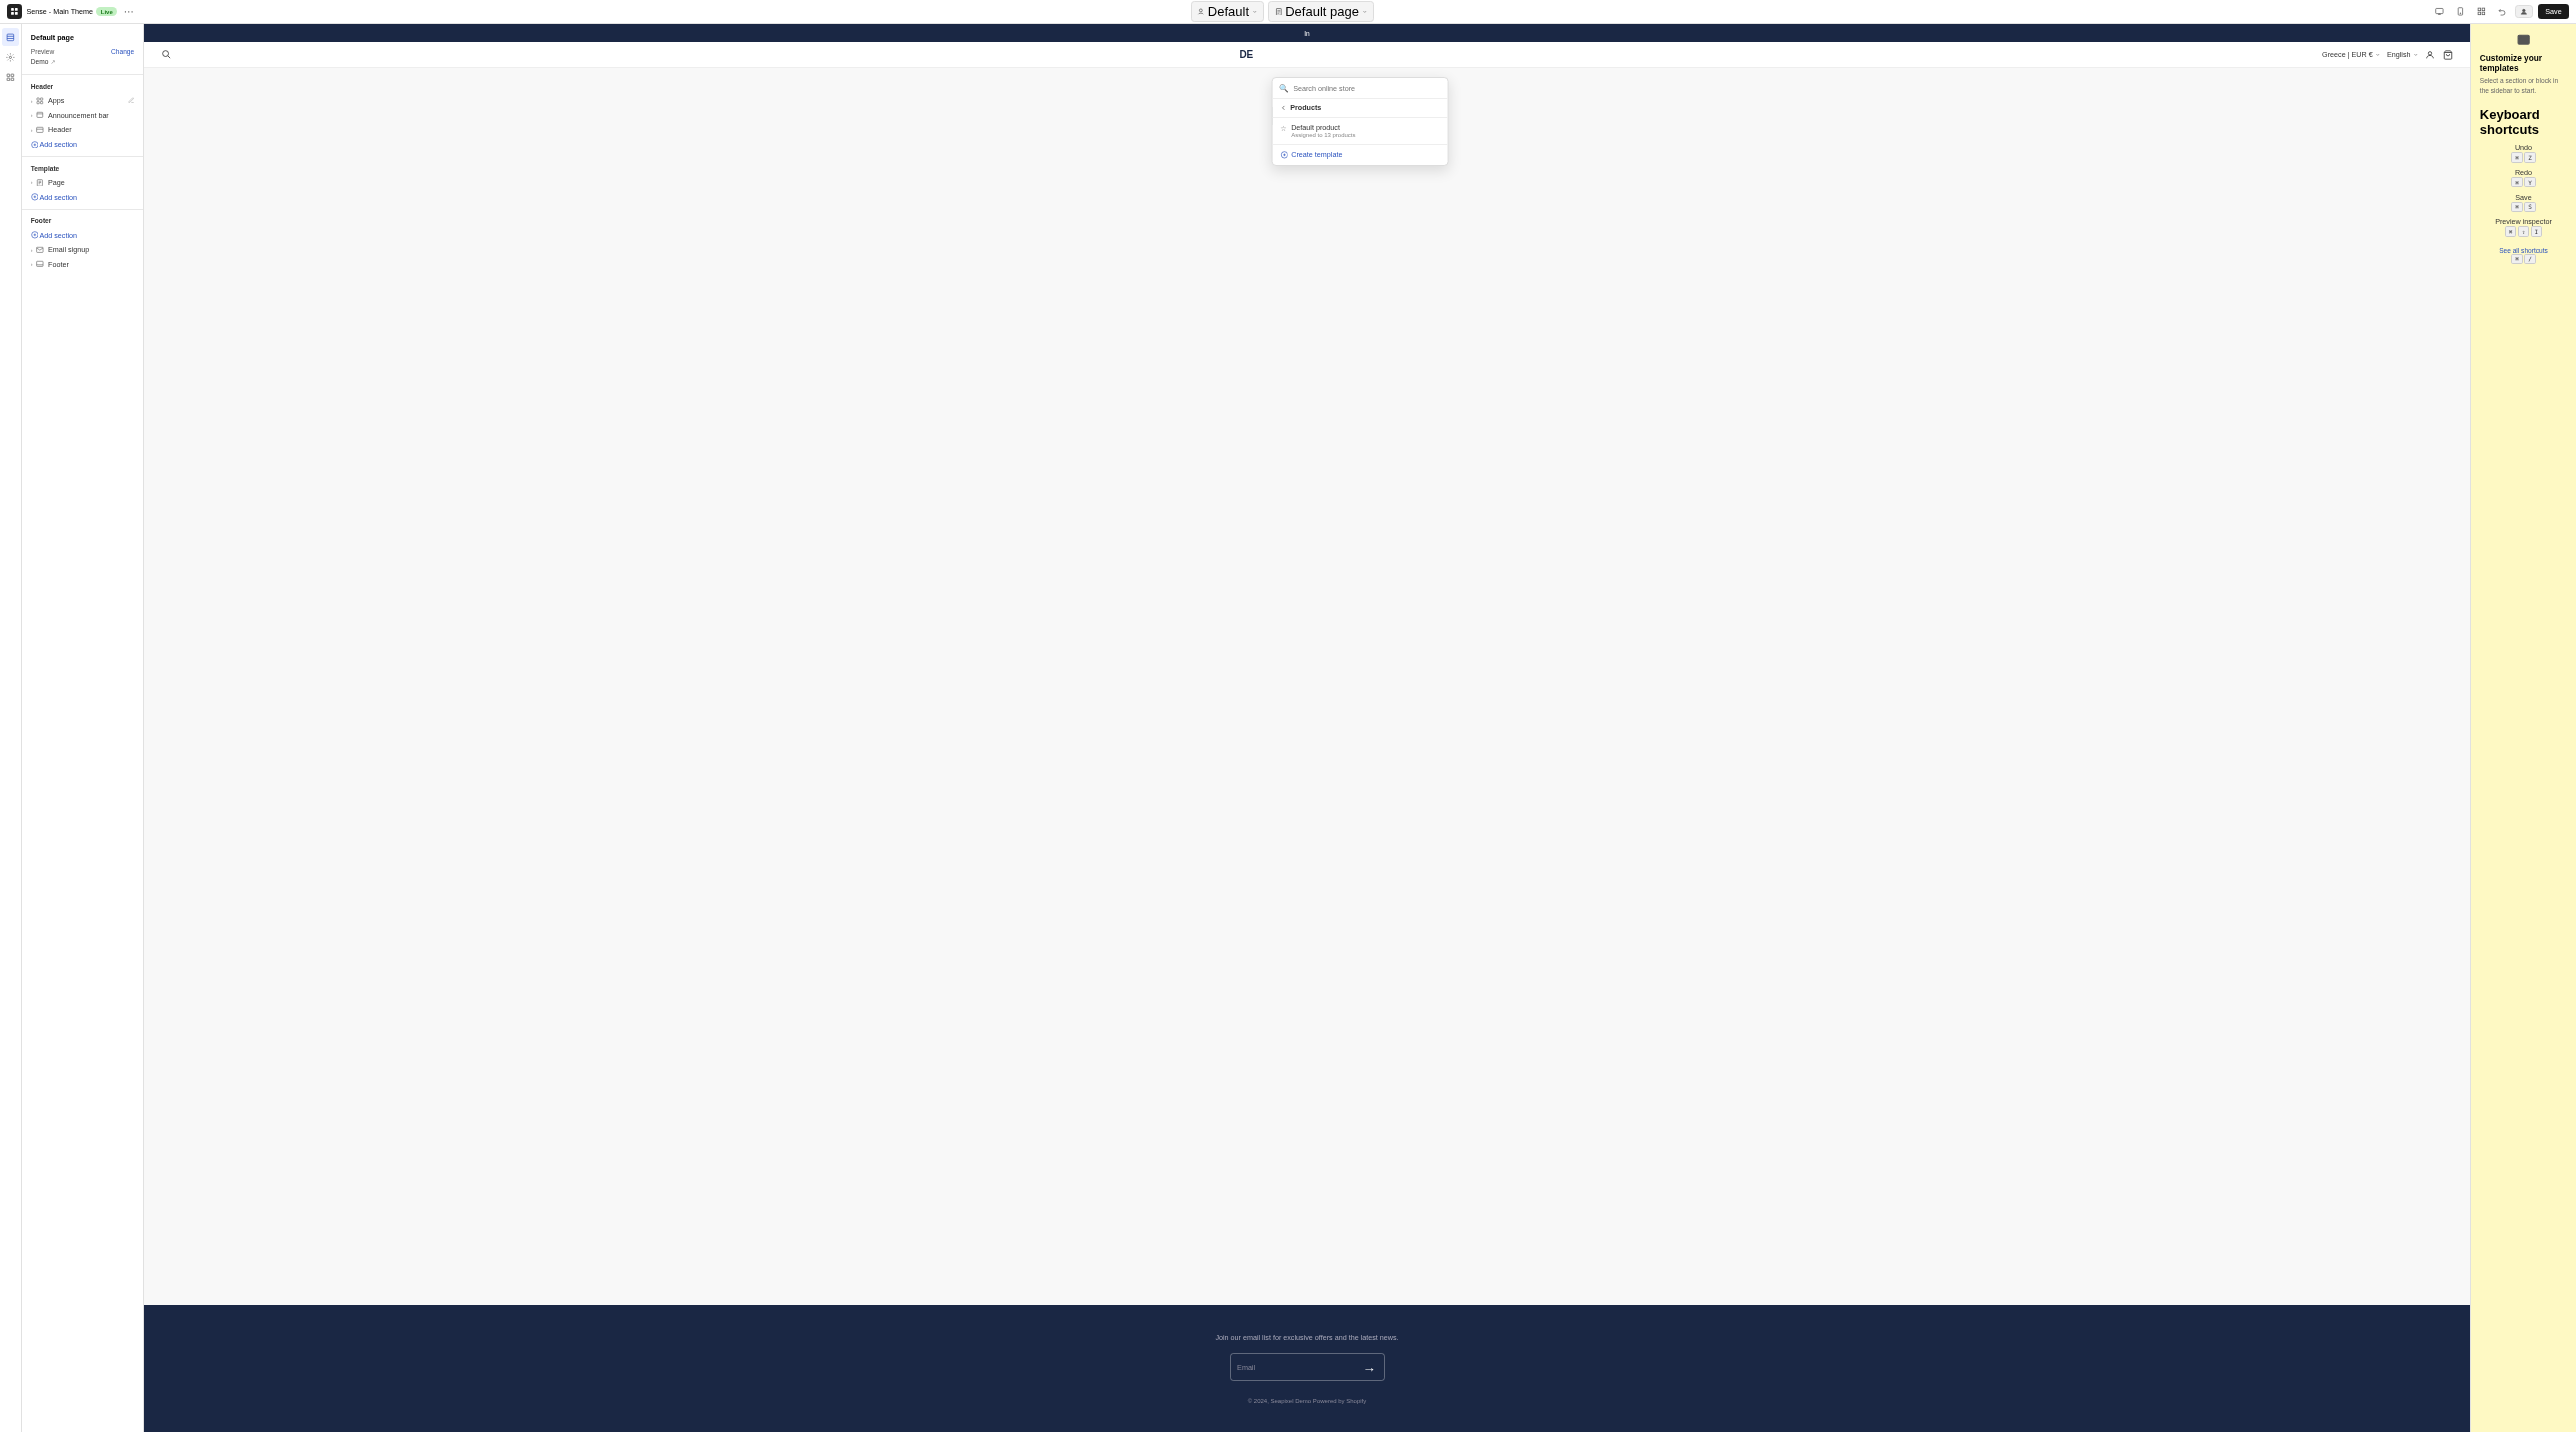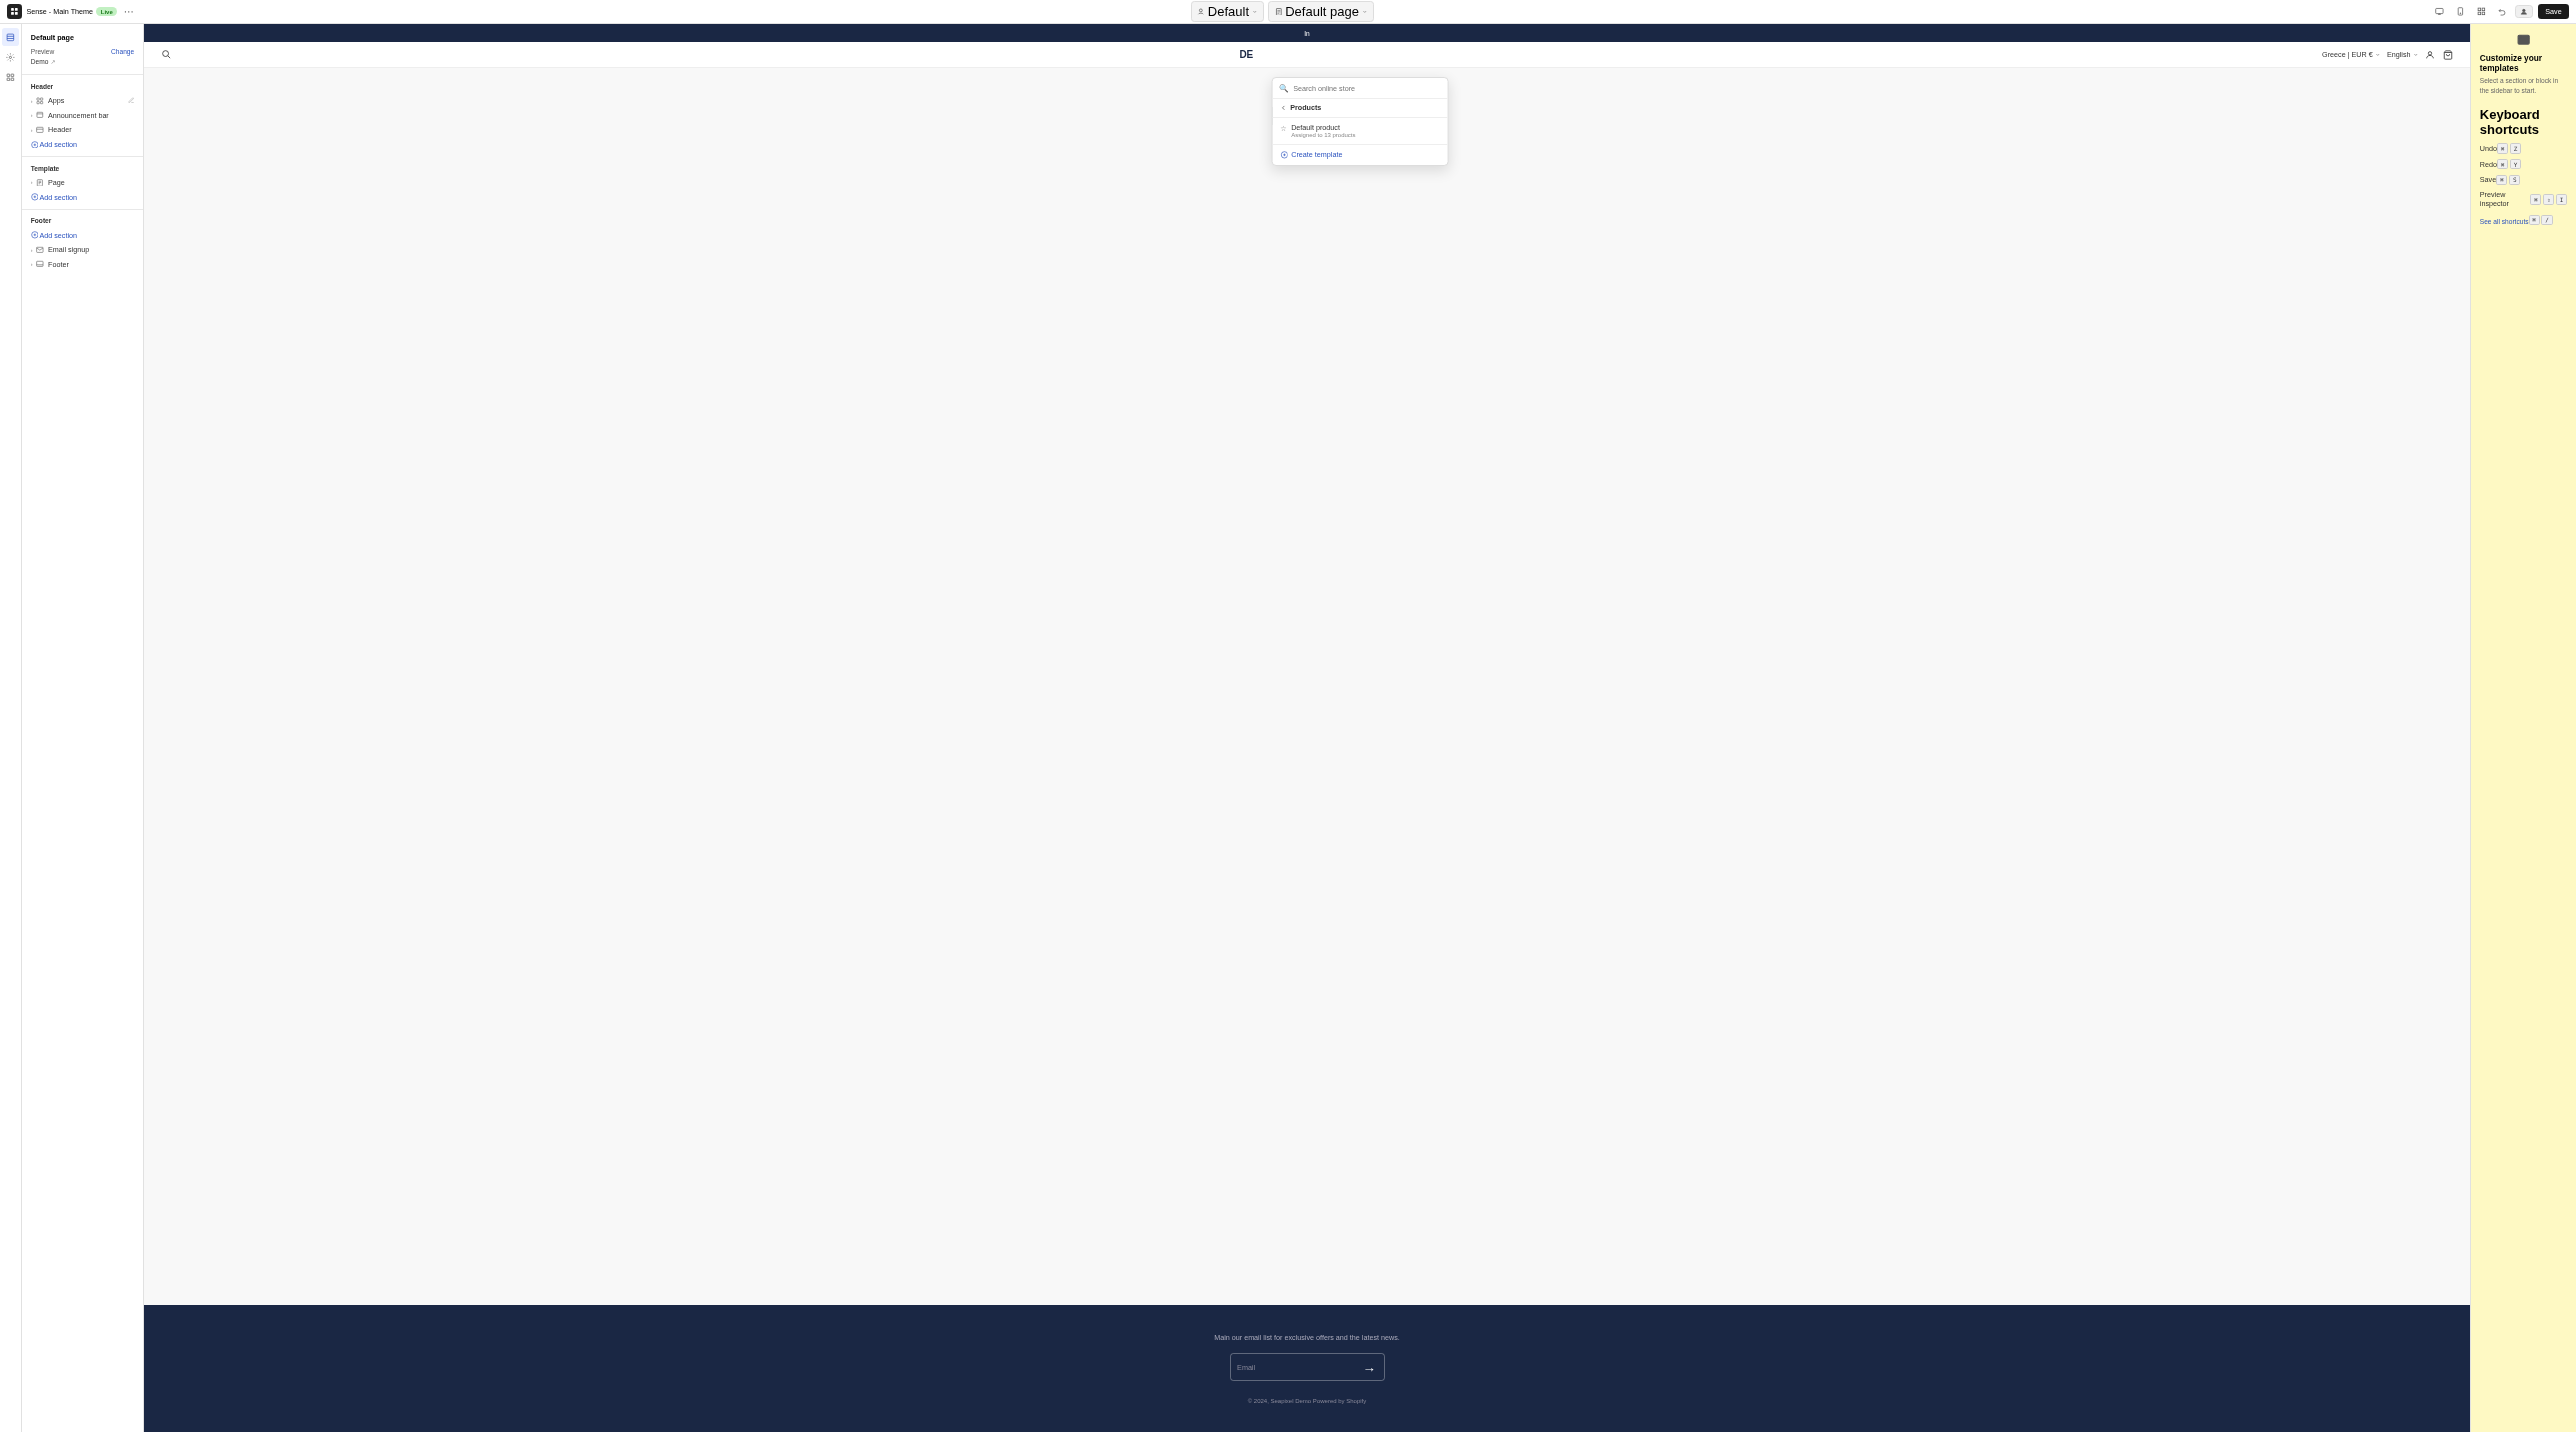--- a/index.html
+++ b/index.html
@@ -153,21 +153,21 @@
     
     .right-panel {
       width:106px; background:#fef9c3; border-left:0.6px solid #e1e1e1;
       padding:8.8px; overflow-y:auto;
     }
     .right-panel-icon { display:flex; justify-content:center; margin-bottom:6.6px; }
     .right-panel-icon svg { width:13.3px; height:13.3px; fill:#555; }
     .right-panel-title { font-size:8.3px; font-weight:600; margin-bottom:3.3px; }
     .right-panel-desc { font-size:6.6px; color:#666; margin-bottom:11px; line-height:1.5; }
     .shortcuts-title { font-size:13px; font-weight:600; margin-bottom:6.6px; }
-    .shortcut-row { display:flex; align-items:center; justify-content:flex-start; margin-bottom:5.5px; }
+    .shortcut-row { display:flex; align-items:center; justify-content:flex-start; margin-bottom:5.5px;flex-direction:column; }
     .shortcut-label { font-size:7.2px; color:#333; }
     .shortcut-keys { display:flex; align-items:center; gap:1.7px; }
     .key { background:#f0f0f0; border:0.6px solid #ccc; border-radius:1.7px; padding:0.6px 2.8px; font-size:6px; color:#333; font-family:monospace; }
     .see-all-link { color:#2a52be; font-size:6.6px; cursor:pointer; margin-top:4.4px; display:inline-block; }
   </style>
 </head>
 <body>
 
 <div class="topbar">
   <div class="topbar-logo">
@@ -442,21 +442,21 @@
               </svg>
           </div>
         </div>
       </div>
 
       <div class="store-main">
         <h1 class="store-demo-title">Demo</h1>
       </div>
 
       <div class="store-footer">
-        <div class="footer-subtitle">Main our email list for exclusive offers and the latest news.</div>
+        <div class="footer-subtitle">Join our email list for exclusive offers and the latest news.</div>
         <div class="footer-email-row">
           <input type="email" placeholder="Email" style="">
           <button class="footer-email-btn">→</button>
         </div>
         <div class="footer-copyright">© 2024, Seapixel Demo Powered by Shopify</div>
       </div>
     </div>
 
     <div class="dropdown-overlay">
       <div class="search-dropdown">

